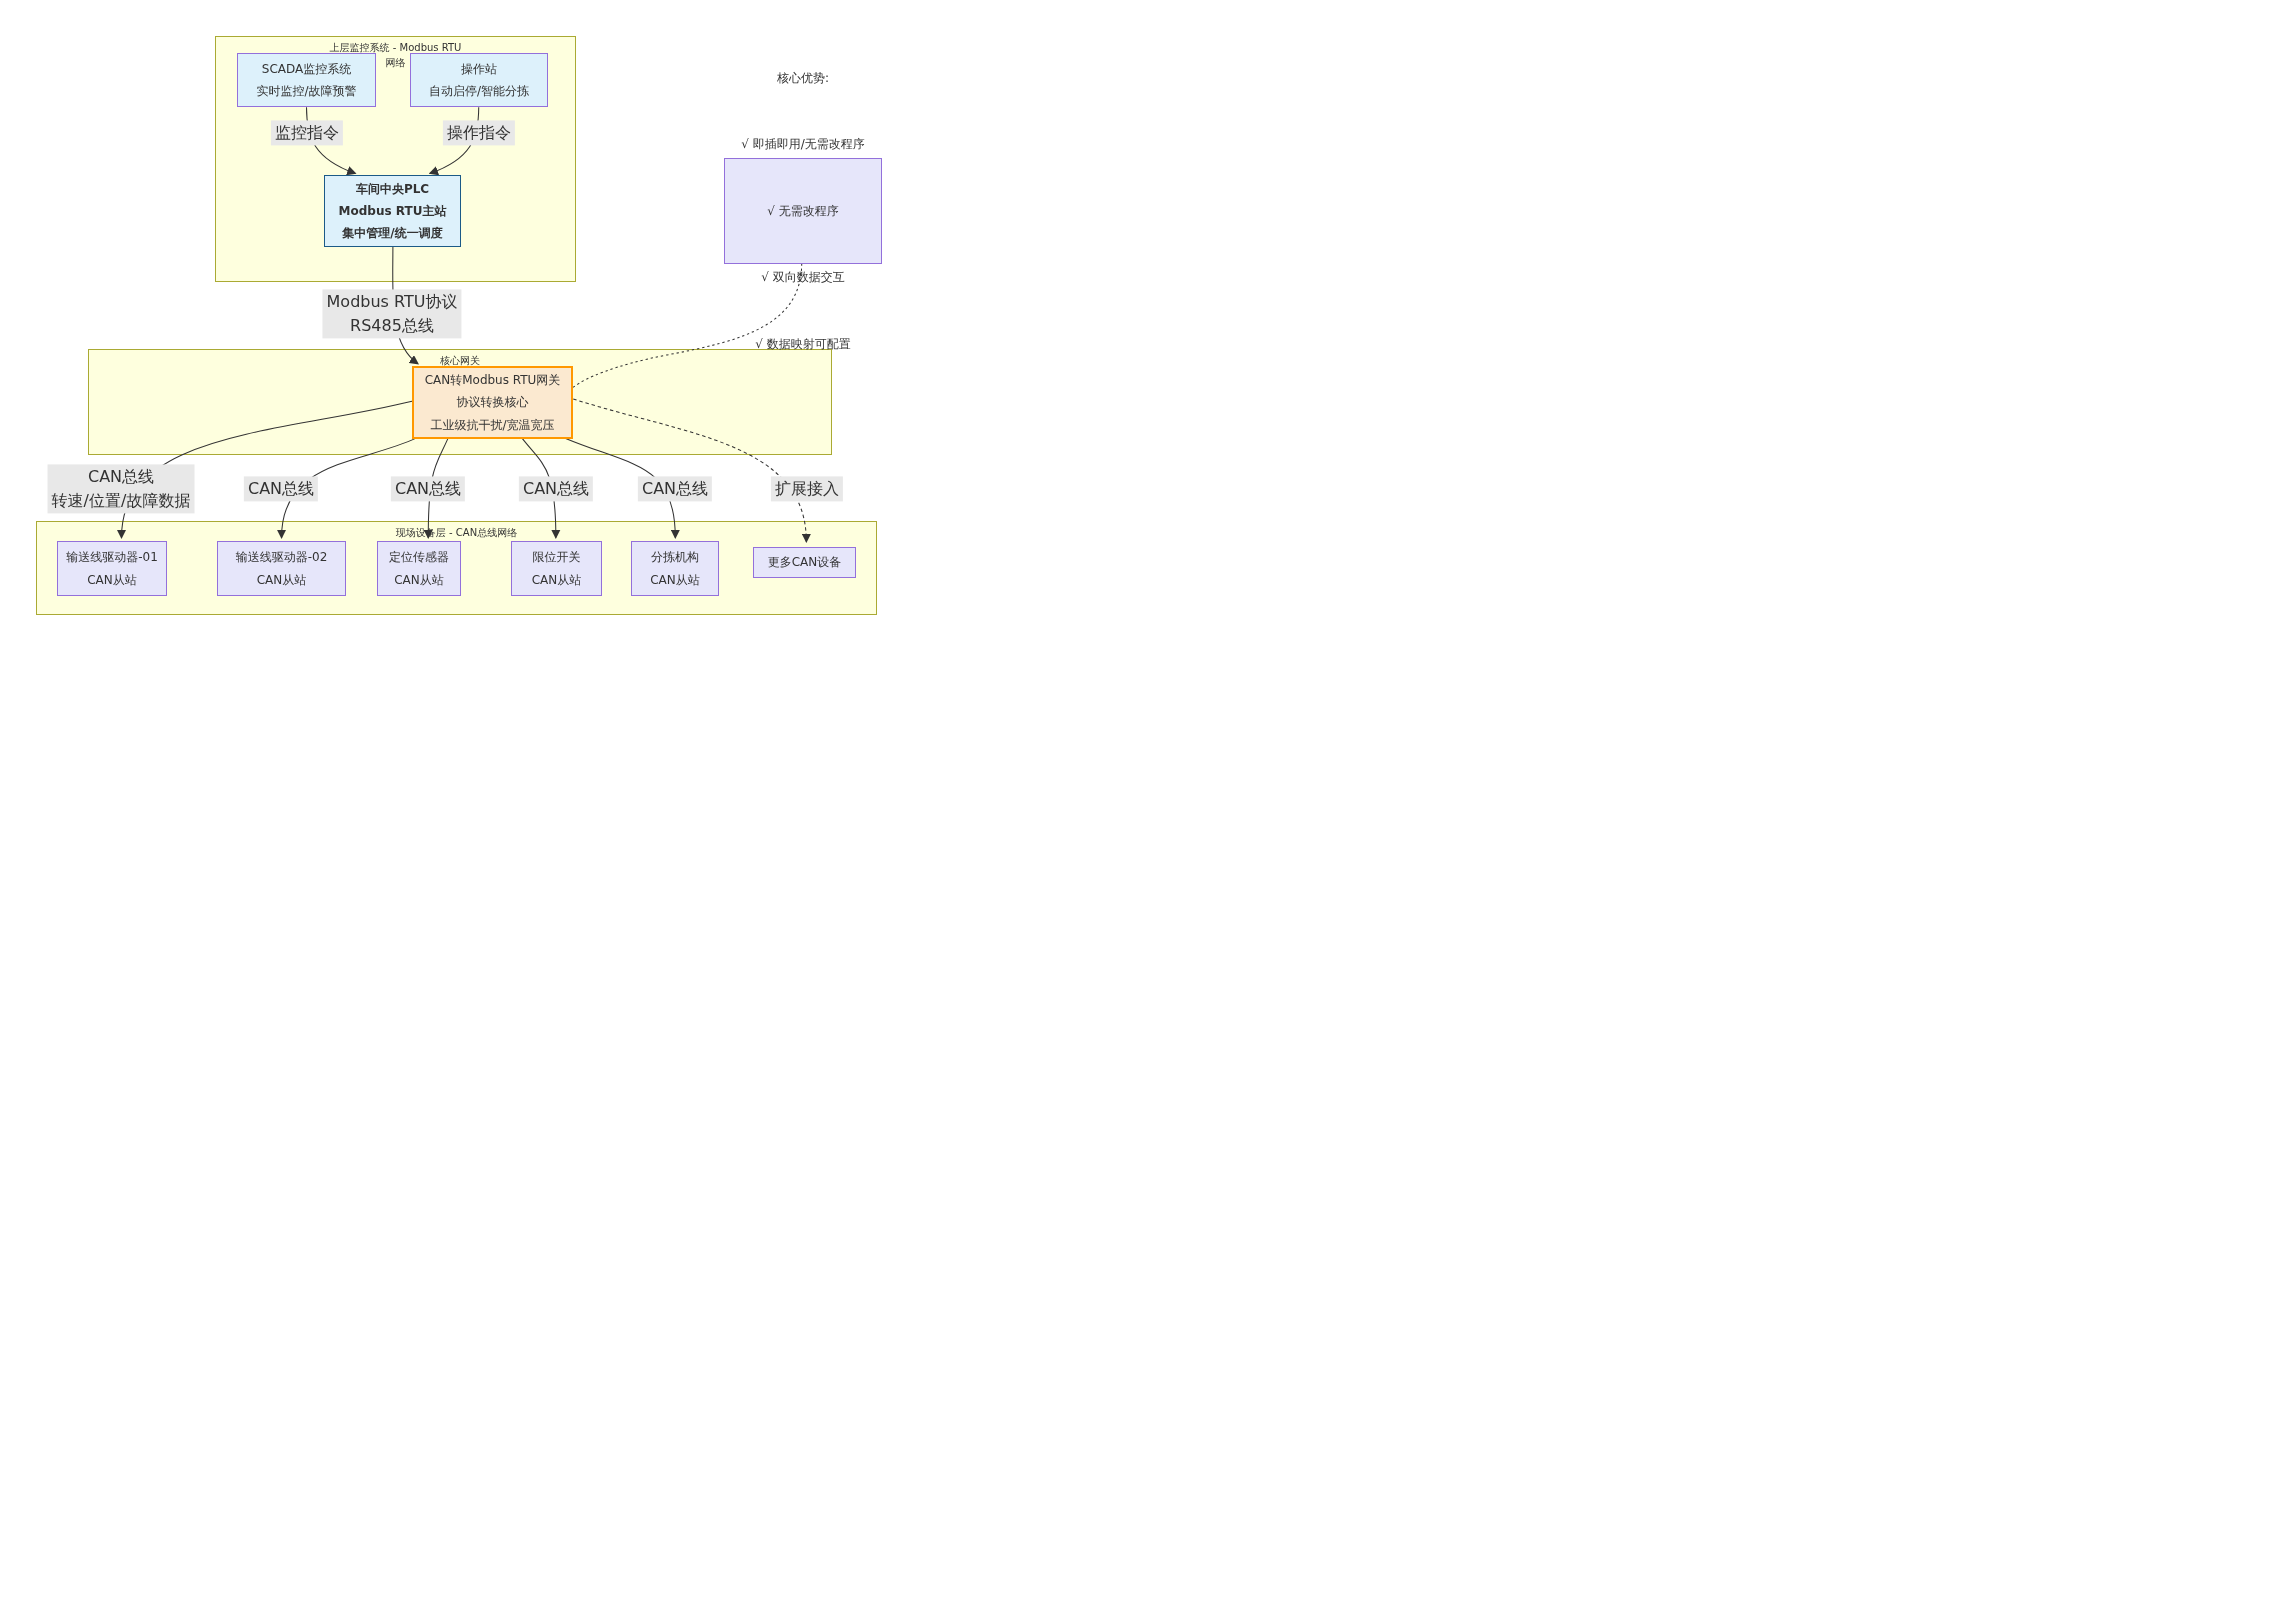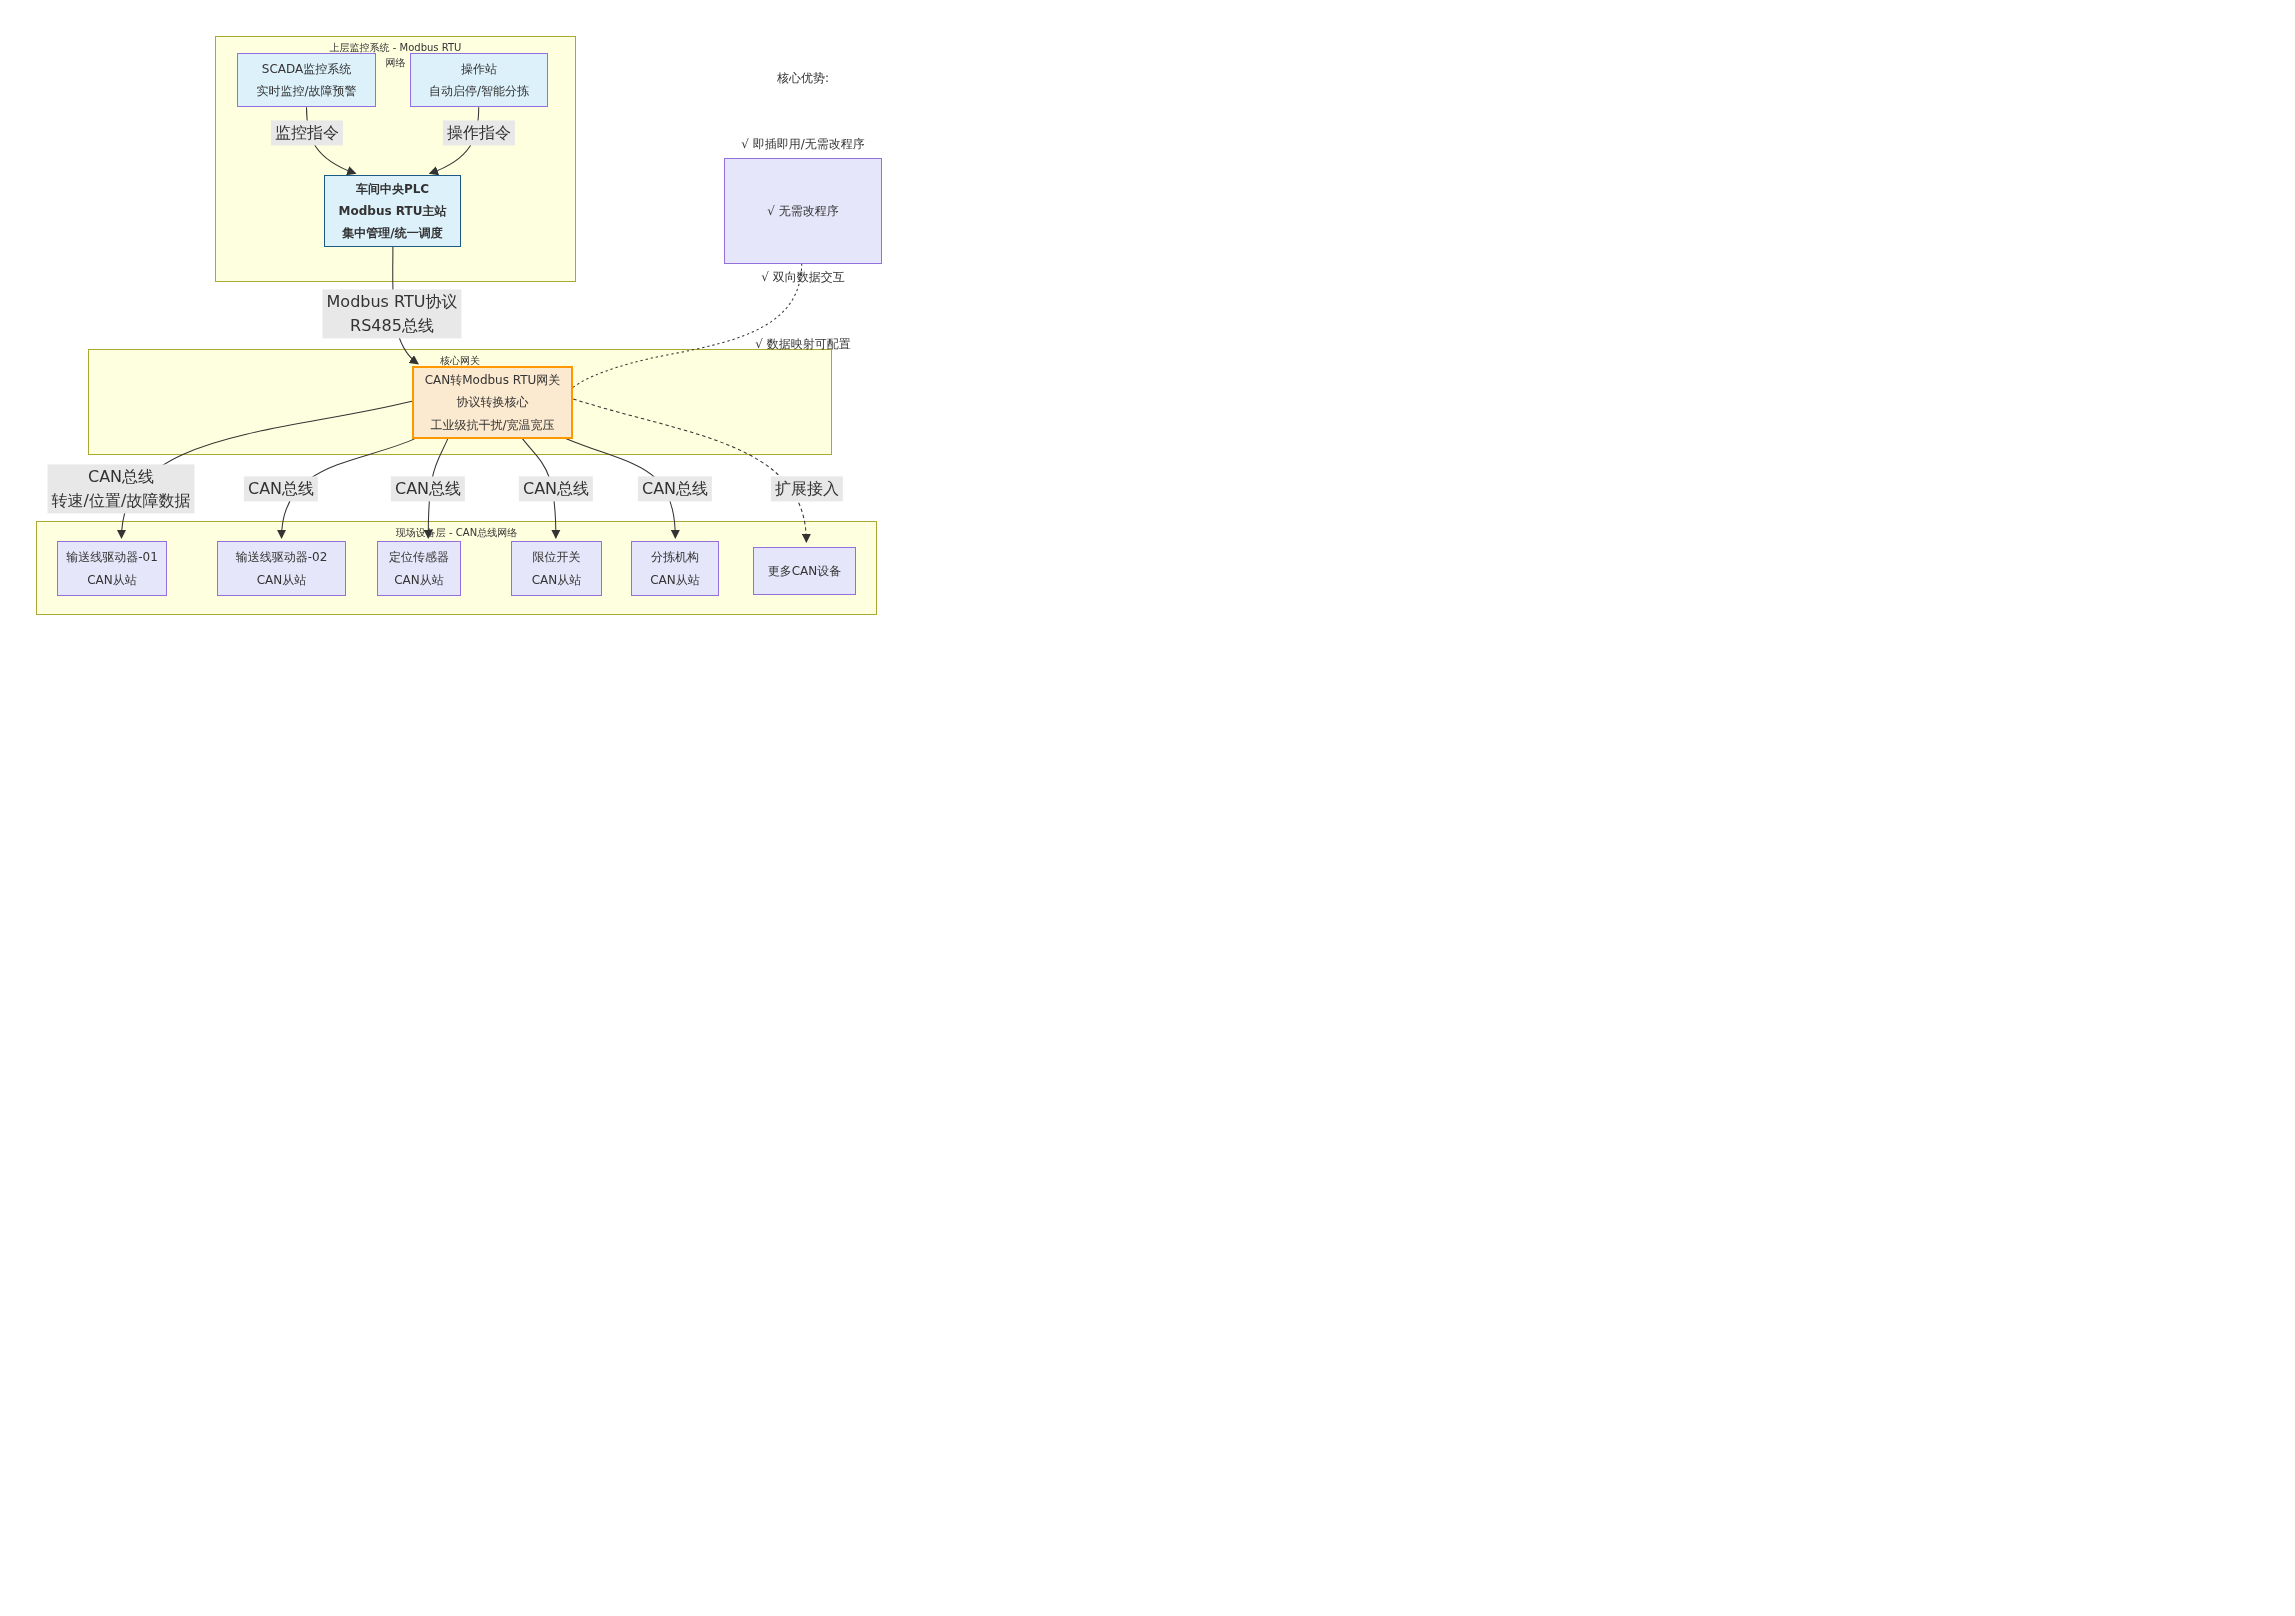--- a/index.html
+++ b/index.html
@@ -150,21 +150,21 @@
   <div class="node lav" style="left:511px;top:541px;width:91px;height:55px">
     <div>限位开关</div>
     <div>CAN从站</div>
   </div>
 
   <div class="node lav" style="left:631px;top:541px;width:88px;height:55px">
     <div>分拣机构</div>
     <div>CAN从站</div>
   </div>
 
-  <div class="node lav" style="left:753px;top:547px;width:103px;height:48px">
+  <div class="node lav" style="left:753px;top:547px;width:103px;height:31px">
     <div>更多CAN设备</div>
   </div>
 
   <div class="elabel" style="left:307px;top:133px">监控指令</div>
 
   <div class="elabel" style="left:479px;top:133px">操作指令</div>
 
   <div class="elabel" style="left:392px;top:314px">
     <div>Modbus RTU协议</div>
     <div>RS485总线</div>

